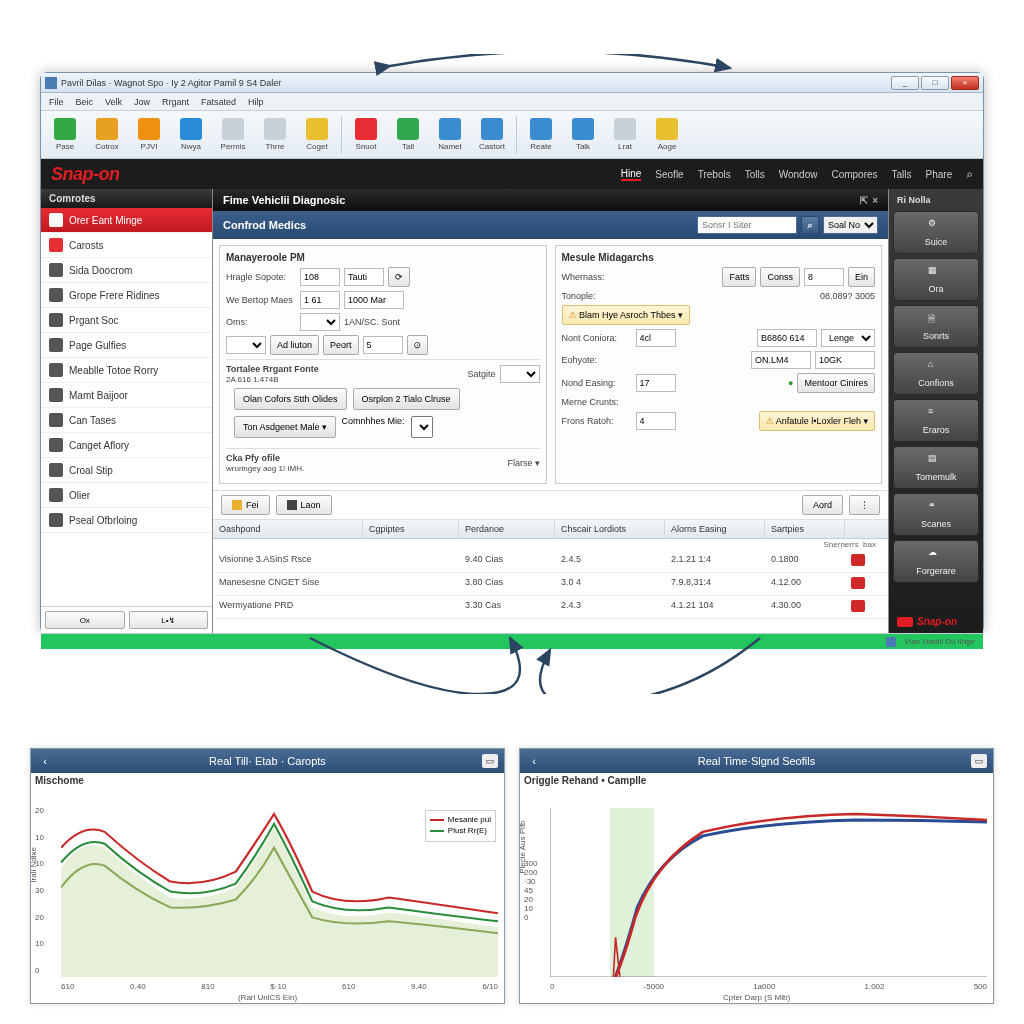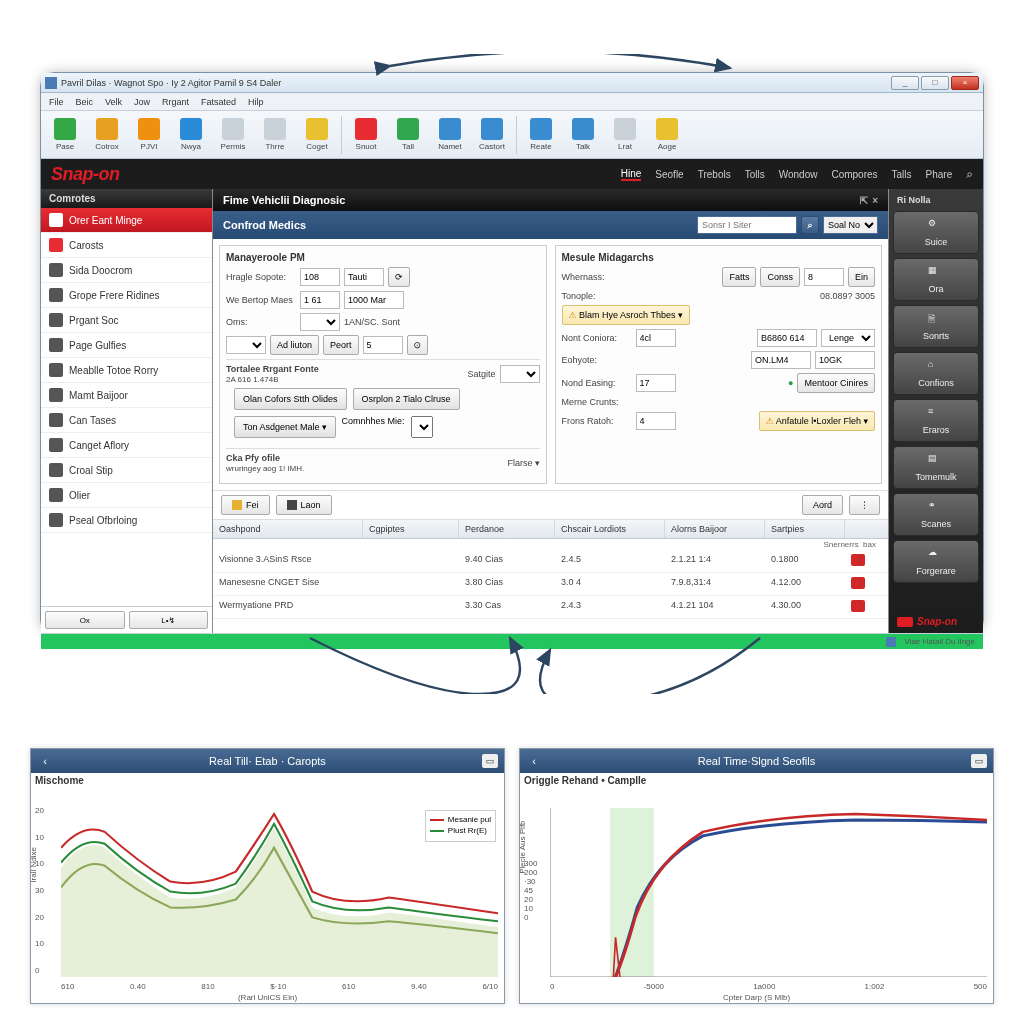--- a/index.html
+++ b/index.html
@@ -1,17 +1,17 @@
 <!DOCTYPE html>
 <html><head>
 <meta charset="utf-8">
 <style>
 *{box-sizing:border-box;margin:0;padding:0;font-family:Tahoma,Verdana,sans-serif}
 body{background:#fff;width:1024px;height:1024px;position:relative}
-.win{position:relative;top:72px;left:40px;width:944px;height:562px;border:1px solid #7a92a8;box-shadow:0 0 12px rgba(0,0,0,.25);background:#fff;border-radius:14px}
+.win{position:relative;top:72px;left:40px;width:944px;height:562px;border:1px solid #7a92a8;box-shadow:0 0 12px rgba(0,0,0,.25);background:#fff;border-radius:7px}
 .titlebar{height:20px;background:linear-gradient(#eef4fa,#d5e4f1);border-bottom:1px solid #a4b7c8;display:flex;align-items:center;padding:0 4px;font-size:9px;color:#333}
 .titlebar .ticon{width:12px;height:12px;background:#4a7cb3;margin-right:4px}
 .titlebar .txt{flex:1;white-space:nowrap;overflow:hidden}
 .winbtns{display:flex;gap:2px}
 .winbtn{width:28px;height:14px;border:1px solid #8a9bab;background:linear-gradient(#f8fafc,#d9e4ee);font-size:8px;text-align:center;line-height:12px;color:#333;border-radius:2px}
 .winbtn.close{background:linear-gradient(#f08070,#c23020);color:#fff;border-color:#a02818}
 .menubar{height:18px;background:#eef2f6;border-bottom:1px solid #c5d0da;display:flex;gap:12px;padding:0 8px;font-size:9px;color:#333;align-items:center}
 .toolbar{height:48px;background:linear-gradient(#f5f8fb,#e4ecf3);border-bottom:1px solid #b8c5d0;display:flex;gap:6px;align-items:center;padding:0 6px}
 .tbtn{display:flex;flex-direction:column;align-items:center;min-width:36px;font-size:8px;color:#444;cursor:pointer}
 .tbtn .ic{width:22px;height:22px;border-radius:3px;margin-bottom:2px}
@@ -372,21 +372,21 @@
         <span style="flex:1"></span>
         <button>Aord</button>
         <button>⋮</button>
       </div>
       <div class="table">
         <div class="thead" id="thead">
             <div class="th c1">Oashpond</div>
             <div class="th c2">Cgpiptes</div>
             <div class="th c3">Perdanoe</div>
             <div class="th c4">Chscair Lordiots</div>
-            <div class="th c5">Alorns Baijoor</div>
+            <div class="th c5">Alorns Easing</div>
             <div class="th c6">Sartpies</div>
           </div>
         <div class="subline"><span>Snernerrs</span>&nbsp;&nbsp;<span>bax</span></div>
         <div id="tbody">
             <div class="tr">
               <div class="td c1">Visionne 3.ASinS Rsce</div>
               <div class="td c2"></div>
               <div class="td c3">9.40 Cias</div>
               <div class="td c4">2.4.5</div>
               <div class="td c5">2.1.21 1:4</div>

